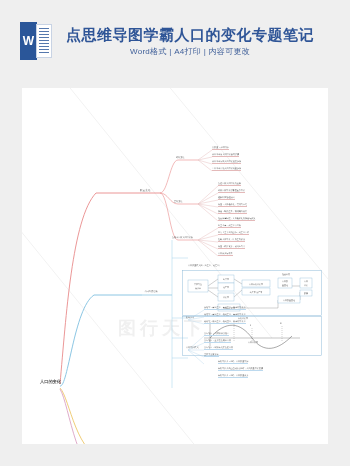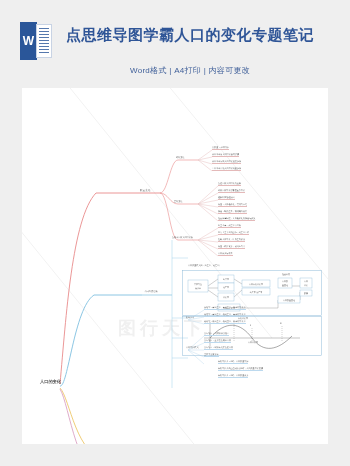--- a/index.html
+++ b/index.html
@@ -20,21 +20,21 @@
   .word-icon .page{
     position:absolute;left:16px;top:2px;width:16px;height:34px;background:#fff;
     border:1px solid #c8d3e4;box-sizing:border-box;padding:3px 2px;
   }
   .word-icon .page i{display:block;height:1px;background:#2a5699;margin-bottom:2px;opacity:.8;}
   .titles{flex:1;text-align:center;padding-right:22px;}
   .main-title{
     color:#2f5597;font-size:15px;font-weight:bold;letter-spacing:.5px;margin:8px 0 0 0;
     font-family:Liberation Serif, serif;
   }
-  .sub-title{color:#3f5f99;font-size:8px;margin-top:20px;letter-spacing:.3px;}
+  .sub-title{color:#3f5f99;font-size:8px;margin-top:1px;letter-spacing:.3px;}
 
   .doc-card{
     position:absolute;left:22px;top:88px;width:306px;height:356px;background:#fff;
     overflow:hidden;
   }
   .wm-diag{position:absolute;inset:0;pointer-events:none;}
   .wm-text{
     position:absolute;left:96px;top:228px;font-size:18px;color:#f0f0f0;font-weight:bold;
     letter-spacing:4px;font-family:"DejaVu Sans",sans-serif;user-select:none;
   }

